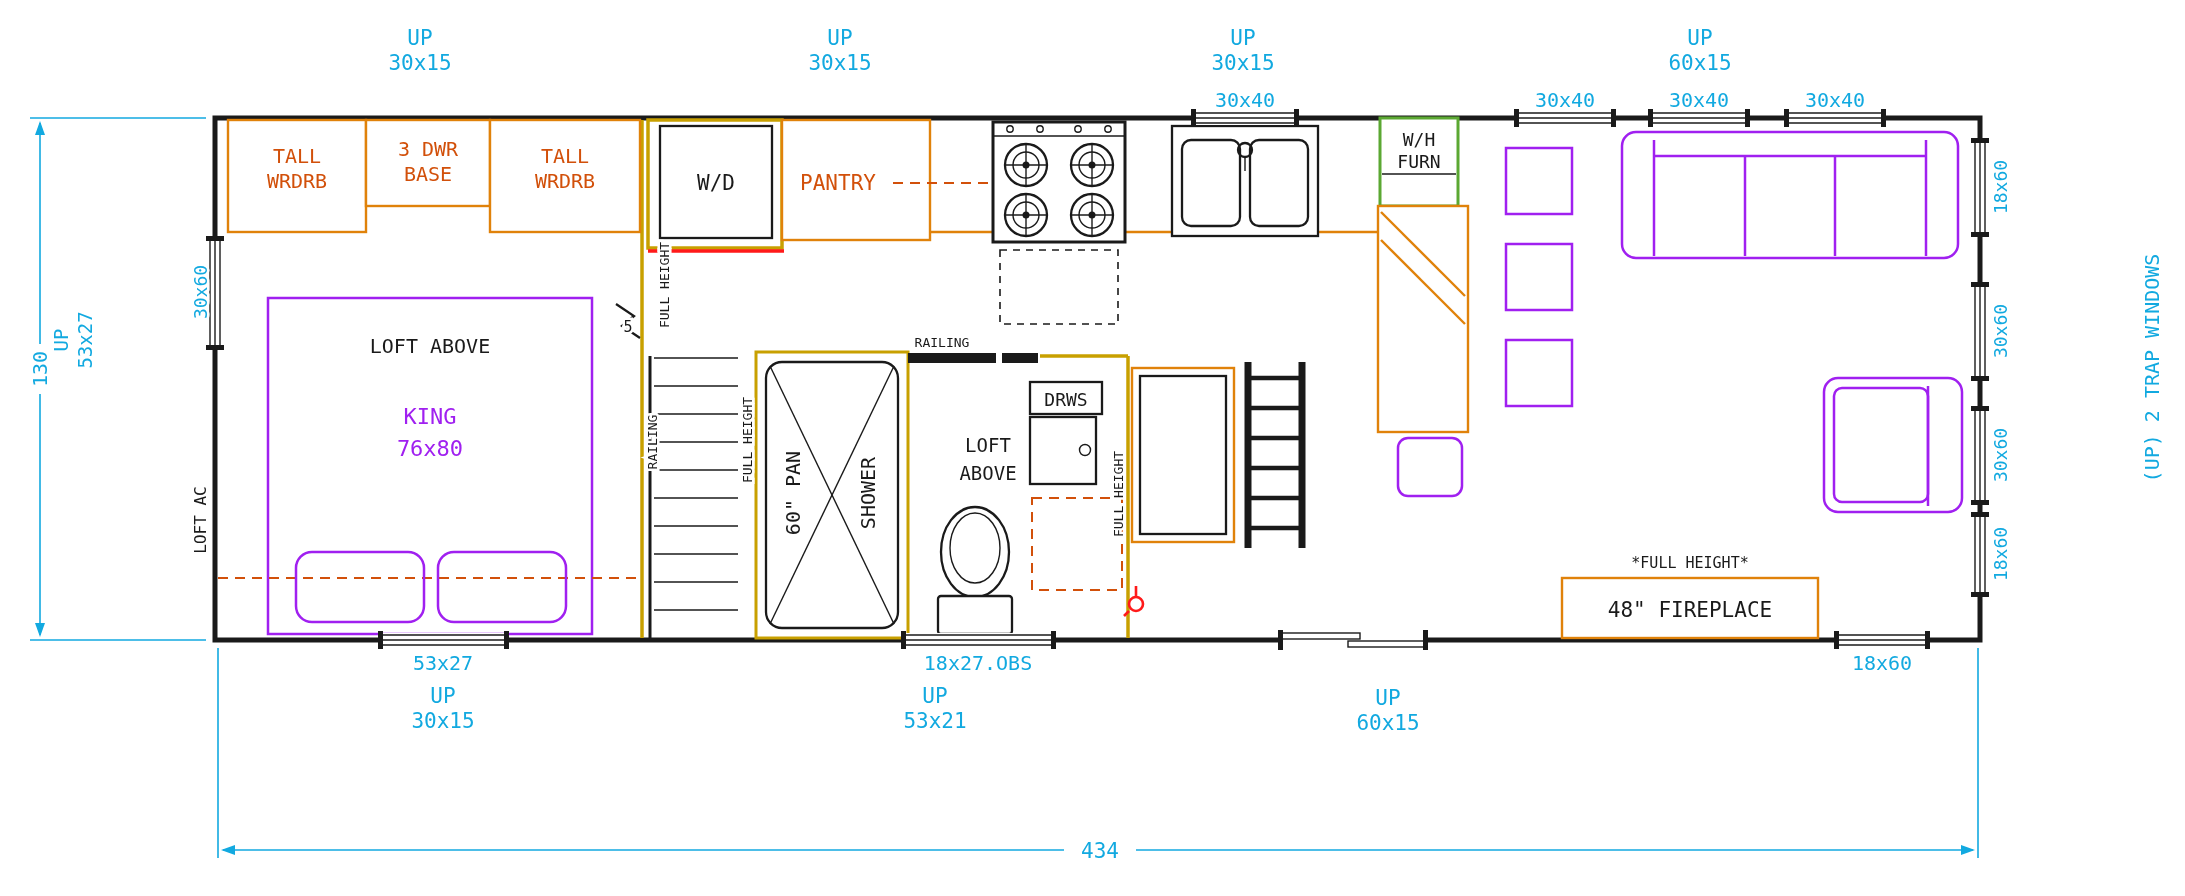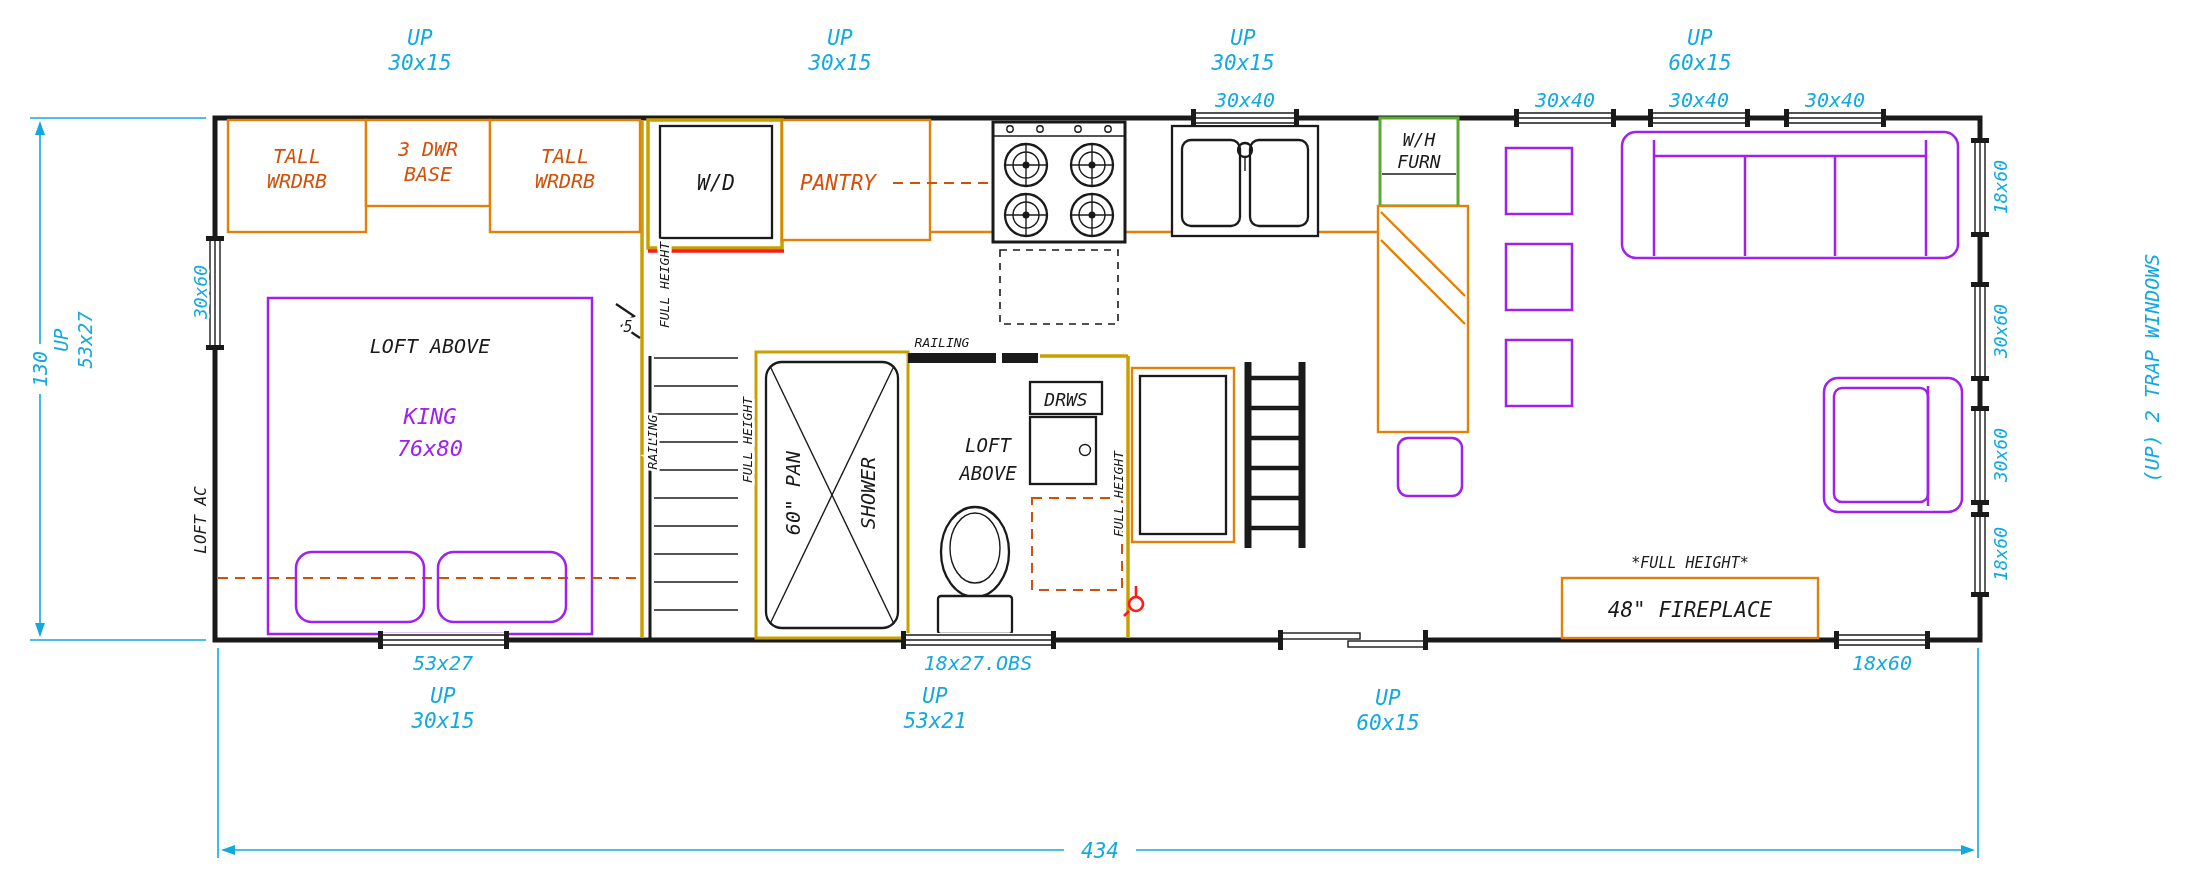--- a/index.html
+++ b/index.html
@@ -1,20 +1,20 @@
 <!DOCTYPE html>
 <html style="--cyan: #12A9E0; --black: #1a1a1a; --orange: #E0820A; --orangeText: #D2500A; --purple: #A020F0; --gold: #C8A000; --green: #5BA832; --red: #FF1A1A; --bg: #FFFFFF;"><head>
 <meta charset="utf-8">
 <style>
   :root{
     --cyan:#12A9E0; --black:#1a1a1a; --orange:#E0820A; --orangeText:#D2500A;
     --purple:#A020F0; --gold:#C8A000; --green:#5BA832; --red:#FF1A1A; --bg:#FFFFFF;
   }
   html,body{margin:0;padding:0;background:var(--bg);}
-  .canvas{position:relative;width:2185px;height:896px;background:var(--bg);overflow:hidden;font-style:italic;}
+  .canvas{position:relative;width:2185px;height:896px;background:var(--bg);overflow:hidden;}
   svg{display:block;}
   .cad-text{font-family:"DejaVu Sans Mono","Liberation Mono",monospace;}
   .t-dim{fill:var(--cyan);}
   .t-blk{fill:var(--black);}
   .t-org{fill:var(--orangeText);}
   .t-pur{fill:var(--purple);}
   .halo{paint-order:stroke;stroke:#fff;stroke-width:5px;}
   .ln-dim{stroke:var(--cyan);stroke-width:1.6;fill:none;}
   .ln-wall{stroke:var(--black);stroke-width:5;fill:#fff;}
   .ln-gold{stroke:var(--gold);stroke-width:3.5;fill:none;}

